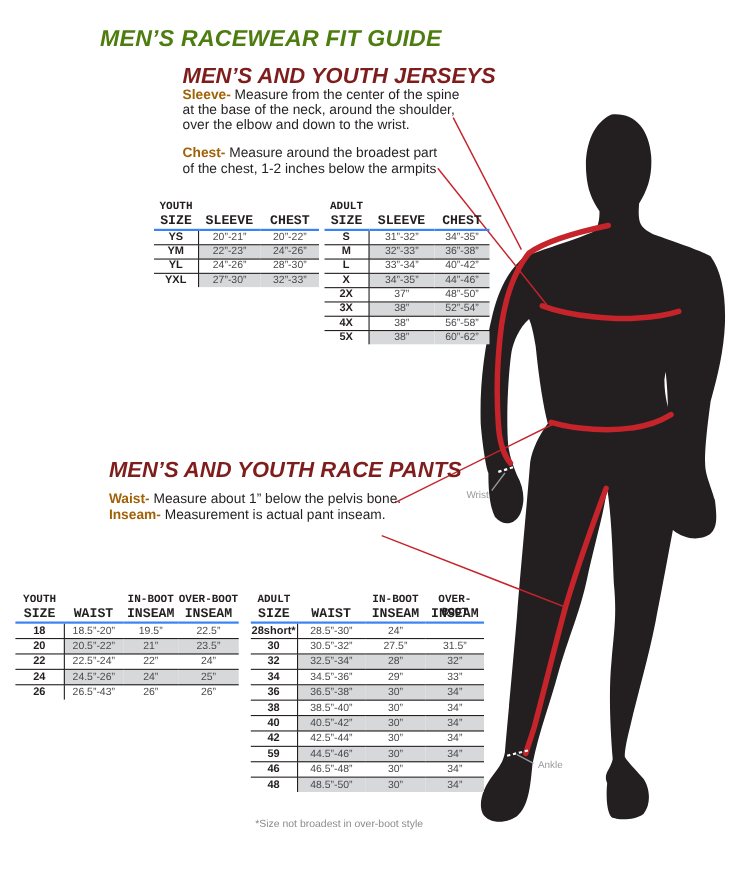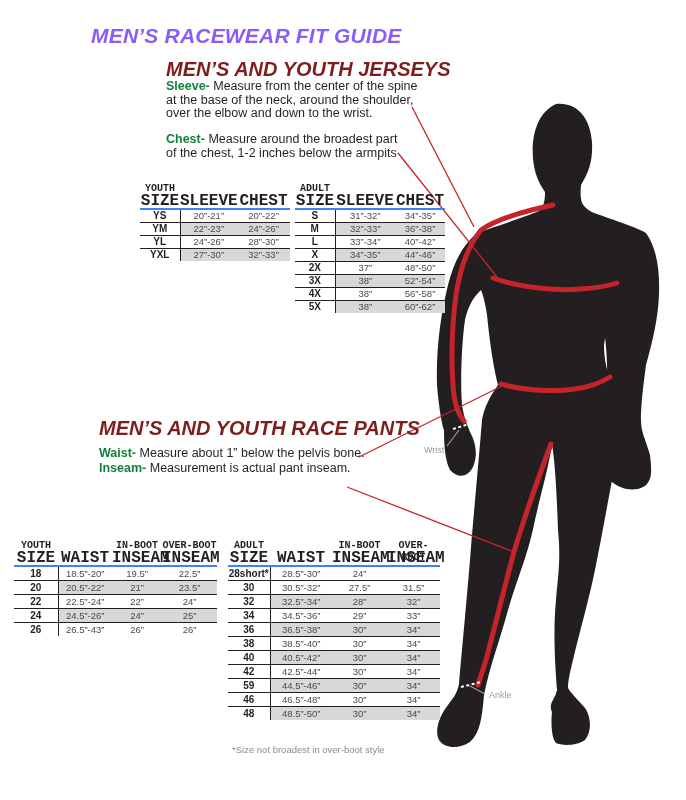--- a/index.html
+++ b/index.html
@@ -6,42 +6,42 @@
   .page {
     position:relative; width:686px; height:800px; background:#ffffff;
     font-family:"Liberation Sans", sans-serif; color:#231f20; overflow:hidden;
   }
   .abs { position:absolute; }
   svg.figure { position:absolute; left:0; top:0; width:686px; height:800px; z-index:0; }
   .txt { z-index:2; }
 
   .title {
     left:91px; top:24px; font-size:21px; font-weight:bold; font-style:italic;
-    letter-spacing:0.2px; color:#8b5cf6; white-space:nowrap;
+    letter-spacing:0.2px; color:#4d7c0f; white-space:nowrap;
   }
   .section-h { font-size:20px; font-weight:bold; white-space:nowrap; color:#7f1d1d;font-style:italic; }
   .h-jerseys { left:166px; top:58px; }
   .h-pants   { left:99px;  top:417px; }
 
   .para { font-size:12.5px; line-height:13.5px; white-space:pre-line; color:#231f20; }
   .p-sleeve { left:166px; top:80px;  width:270px; }
   .p-chest  { left:166px; top:133px; width:270px; }
   .p-waist  { left:99px;  top:447px; width:290px; white-space:nowrap; }
   .p-inseam { left:99px;  top:462px; width:290px; white-space:nowrap; }
-  .red-label { font-weight:bold; color:#15803d; }
+  .red-label { font-weight:bold; color:#a16207; }
 
   .footnote { left:232px; top:744px; font-size:9.5px; color:#8a8c8e; z-index:2; }
 
   
   .tbl { z-index:2; }
   .tbl table { border-collapse:collapse; table-layout:fixed; }
   .tbl th, .tbl td { padding:0; text-align:center; }
   .tbl th { vertical-align:bottom; border-bottom:2px solid #3b82f6; font-weight:bold;font-family:Liberation Mono, monospace; }
   .tbl .h1 { font-size:10px; font-weight:bold; height:12px; line-height:12px; }
-  .tbl .h2 { font-size:16px; font-weight:bold; height:13px; line-height:13px; }
+  .tbl .h2 { font-size:12px; font-weight:bold; height:13px; line-height:13px; }
   .tbl tbody td { border-bottom:1px solid #231f20; font-size:9.5px; color:#4a4a4c; }
   .tbl tbody tr:last-child td { border-bottom:none; }
   .tbl tbody td.size { border-right:1px solid #231f20; font-weight:bold; color:#231f20; font-size:10px; }
   .tbl tbody tr.shaded td.val { background:#d7d8da; }
 
   .t-yj { left:140px; top:183px; }
   .t-aj { left:295px; top:183px; }
   .t-yp { left:14px;  top:540px; }
   .t-ap { left:228px; top:540px; }
   .t-yj tbody td, .t-aj tbody td { height:12px; line-height:12px; }

